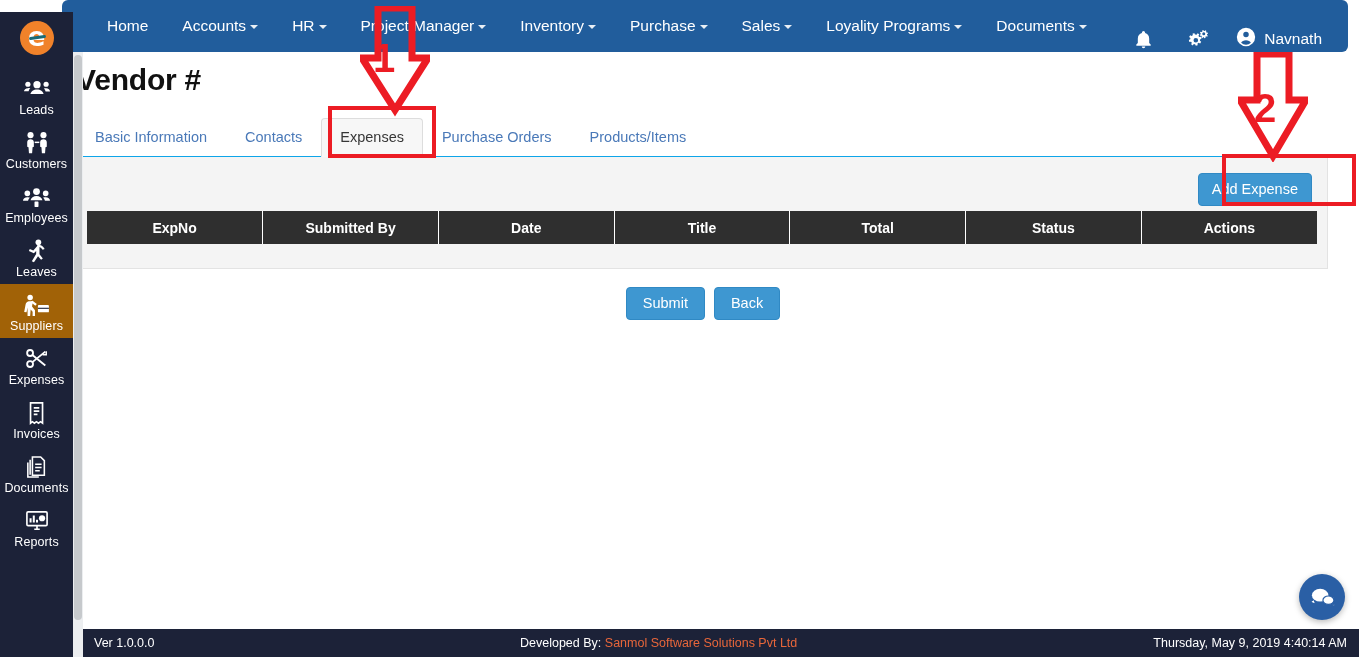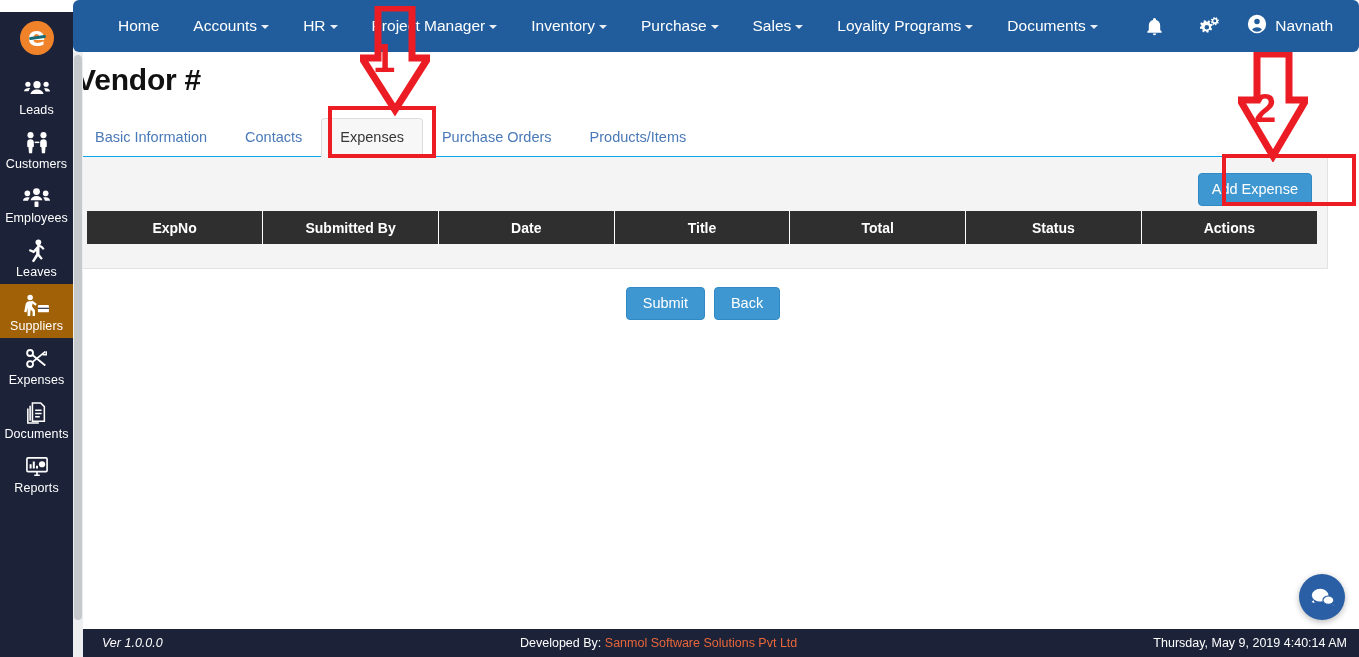--- a/index.html
+++ b/index.html
@@ -92,25 +92,25 @@
     position: absolute;
     left: 1px; top: 3px;
     width: 8px; height: 565px;
     background: #c6c9cc;
     border-radius: 4px;
   }
 
   
   #topnav {
     position: absolute;
-    left: 73px; top: 0;
+    left: 62px; top: 0;
     width: 1286px; height: 52px;
     background: #215d9c;
     display: flex;
-    align-items: center;
+    align-items: flex-end;
     z-index: 4;
     border-radius: 6px;
   }
   .nav-left {
     display: flex;
     align-items: center;
     padding-left: 28px;
   }
   .nav-item {
     color: #ffffff;
@@ -275,21 +275,21 @@
     position: absolute;
     left: 83px; bottom: 0;
     width: 1276px; height: 28px;
     background: #1c2238;
     color: #ffffff;
     font-size: 12.5px;
     display: flex;
     align-items: center;
     z-index: 7;
   }
-  #footer-left  { position: absolute; left: 19px; font-style: italic; }
+  #footer-left  { position: absolute; left: 11px; }
   #footer-center{ position: absolute; left: 437px; }
   #footer-right { position: absolute; right: 12px; }
   #footer-center .dev-link { color: #e8663a; }
 
   
   .anno { position: absolute; z-index: 20; pointer-events: none; }
   .anno-box {
     position: absolute;
     border: 4px solid #ec1c24;
     z-index: 20;
@@ -369,20 +369,28 @@
           <span class="si-label">Suppliers</span>
         </div>
         <div class="side-item">
           <span class="si-icon"><svg width="24" height="24" viewBox="0 0 26 26" fill="none" stroke="#ffffff" stroke-width="2">
               <circle cx="5.5" cy="18.5" r="3.2"></circle>
               <circle cx="5.5" cy="6.5" r="3.2"></circle>
               <path d="M8 8.6 22 20M8 16.4 22 5"></path>
               <path d="M19 8.5h4v-4" stroke-width="1.6"></path>
             </svg></span>
           <span class="si-label">Expenses</span>
+        </div>
+        <div class="side-item">
+          <span class="si-icon"><svg width="22" height="24" viewBox="0 0 22 26" fill="none" stroke="#ffffff" stroke-width="1.8">
+              <path d="M4 2h13v22l-2.2-1.6L12.6 24l-2.2-1.6L8.2 24 6 22.4 4 24z"></path>
+              <path d="M7.5 7.5h6M7.5 11h6M7.5 14.5h4"></path>
+              <circle cx="9.5" cy="7.5" r="0"></circle>
+            </svg></span>
+          <span class="si-label">Invoices</span>
         </div>
         <div class="side-item">
           <span class="si-icon"><svg width="22" height="24" viewBox="0 0 24 26" fill="none" stroke="#ffffff" stroke-width="1.7">
               <path d="M7 2h9l4 4v16H7z"></path>
               <path d="M4.5 5v16.5M2 8V24h12"></path>
               <path d="M10 10h7M10 13.5h7M10 17h5"></path>
             </svg></span>
           <span class="si-label">Documents</span>
         </div>
         <div class="side-item">

